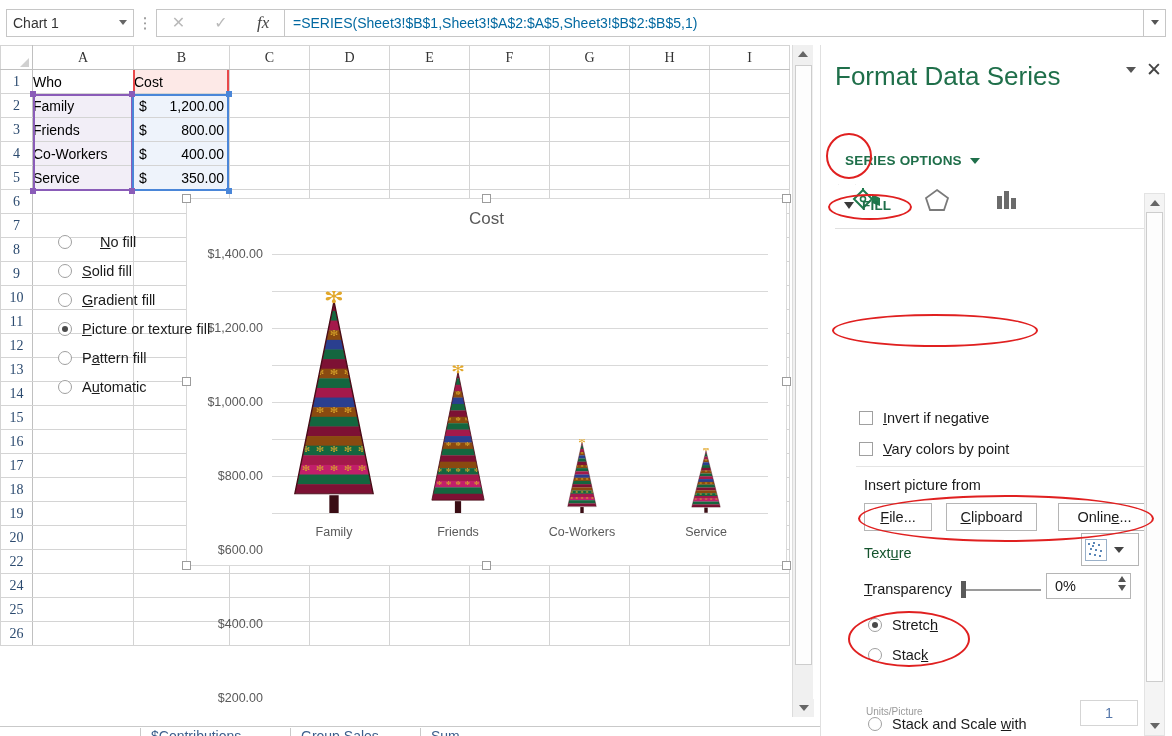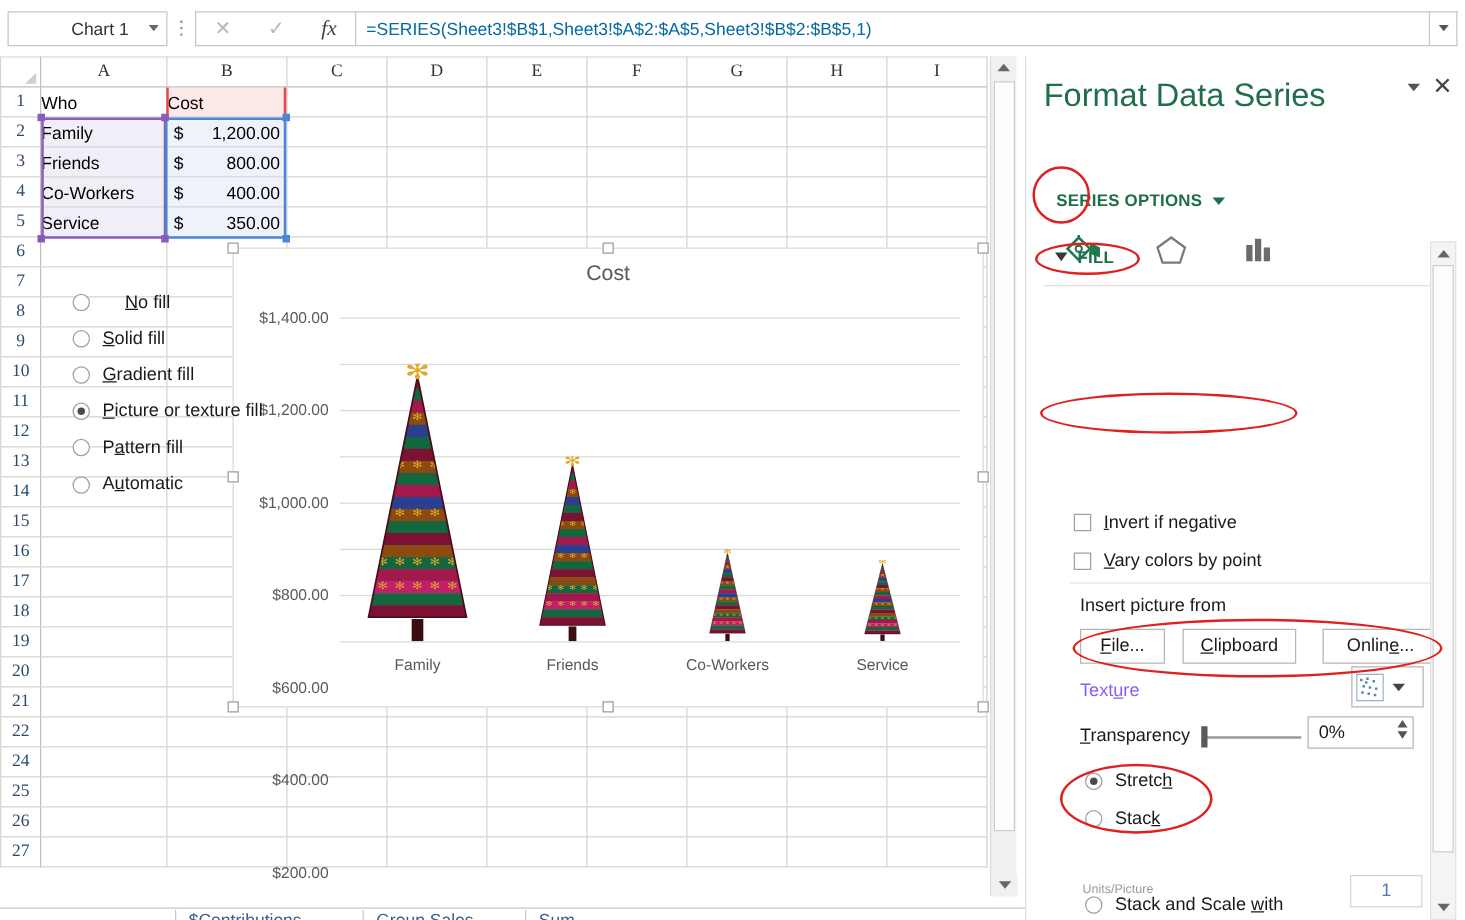--- a/index.html
+++ b/index.html
@@ -15,21 +15,21 @@
   .formula-bar {
     position:absolute; left:0; top:0; width:1172px; height:45px;
     background:#ffffff;
     display:flex; align-items:center; padding:0 6px;
   }
   .namebox {
     width:128px; height:28px; border:1px solid #c6c6c6; background:#fff;
     display:flex; align-items:center; padding:0 6px;
     font-size:14px; color:#333; position:relative;
   }
-  .namebox .nb-text { flex:1;margin-left:44px; }
+  .namebox .nb-text { flex:1; }
   .namebox .nb-arrow {
     width:0;height:0;border-left:4px solid transparent;border-right:4px solid transparent;
     border-top:5px solid #666;
   }
   .fb-dots {
     width:22px; text-align:center; color:#888; font-size:15px; letter-spacing:0;
     line-height:1; user-select:none;
   }
   .fb-btns {
     width:128px; height:28px; border:1px solid #c6c6c6; border-right:none; background:#fff;
@@ -179,21 +179,21 @@
   }
   .chk { width:14px; height:14px; border:1px solid #a0a0a0; background:#fff; flex:none; }
   .u { text-decoration:underline; }
 
   .ipf-label { position:absolute; left:864px; top:477px; font-size:14.5px; color:#1a1a1a; }
   .btn3 {
     position:absolute; height:28px; border:1px solid #b5b5b5; background:#fff;
     display:flex; align-items:center; justify-content:center;
     font-size:14.5px; color:#1a1a1a;
   }
-  .texture-lbl { position:absolute; left:864px; top:545px; font-size:14.5px; color:#8b5cf6; }
+  .texture-lbl { position:absolute; left:864px; top:545px; font-size:14.5px; color:#14532d; }
   .texture-box {
     position:absolute; left:1081px; top:533px; width:58px; height:33px;
     border:1px solid #b5b5b5; background:#fff; display:flex; align-items:center; gap:2px; padding:0 3px;
   }
   .texture-sw { width:22px; height:22px; border:1px solid #9ab0c8; background:#fff; position:relative; overflow:hidden;}
   .trans-lbl { position:absolute; left:864px; top:581px; font-size:14.5px; color:#1a1a1a; }
   .slider { position:absolute; left:963px; top:589px; width:78px; height:2px; background:#9a9a9a; }
   .slider .knob { position:absolute; left:-2px; top:-8px; width:5px; height:17px; background:#5a5a5a; }
   .spin {
     position:absolute; left:1046px; top:573px; width:85px; height:26px;
@@ -526,32 +526,20 @@
           <td class="cell c-B"></td>
           <td class="cell c-C"></td>
           <td class="cell c-D"></td>
           <td class="cell c-E"></td>
           <td class="cell c-F"></td>
           <td class="cell c-G"></td>
           <td class="cell c-H"></td>
           <td class="cell c-I"></td>
         </tr>
         <tr>
-          <td class="rowh">21</td>
-          <td class="cell c-A"></td>
-          <td class="cell c-B"></td>
-          <td class="cell c-C"></td>
-          <td class="cell c-D"></td>
-          <td class="cell c-E"></td>
-          <td class="cell c-F"></td>
-          <td class="cell c-G"></td>
-          <td class="cell c-H"></td>
-          <td class="cell c-I"></td>
-        </tr>
-        <tr>
           <td class="rowh">22</td>
           <td class="cell c-A"></td>
           <td class="cell c-B"></td>
           <td class="cell c-C"></td>
           <td class="cell c-D"></td>
           <td class="cell c-E"></td>
           <td class="cell c-F"></td>
           <td class="cell c-G"></td>
           <td class="cell c-H"></td>
           <td class="cell c-I"></td>
@@ -575,32 +563,20 @@
           <td class="cell c-C"></td>
           <td class="cell c-D"></td>
           <td class="cell c-E"></td>
           <td class="cell c-F"></td>
           <td class="cell c-G"></td>
           <td class="cell c-H"></td>
           <td class="cell c-I"></td>
         </tr>
         <tr>
           <td class="rowh">26</td>
-          <td class="cell c-A"></td>
-          <td class="cell c-B"></td>
-          <td class="cell c-C"></td>
-          <td class="cell c-D"></td>
-          <td class="cell c-E"></td>
-          <td class="cell c-F"></td>
-          <td class="cell c-G"></td>
-          <td class="cell c-H"></td>
-          <td class="cell c-I"></td>
-        </tr>
-        <tr>
-          <td class="rowh">27</td>
           <td class="cell c-A"></td>
           <td class="cell c-B"></td>
           <td class="cell c-C"></td>
           <td class="cell c-D"></td>
           <td class="cell c-E"></td>
           <td class="cell c-F"></td>
           <td class="cell c-G"></td>
           <td class="cell c-H"></td>
           <td class="cell c-I"></td>
         </tr>
@@ -954,21 +930,21 @@
   <span><span class="u">G</span><span>radient fill</span></span>
 </div>
 <div class="opt" style="top:321px;">
   <span class="radio on"></span>
   <span><span class="u">P</span><span>icture or texture fill</span></span>
 </div>
 <div class="opt" style="top:350px;">
   <span class="radio"></span>
   <span><span>P</span><span class="u">a</span><span>ttern fill</span></span>
 </div>
-<div class="opt" style="top:379px;align-items:flex-end;">
+<div class="opt" style="top:379px;">
   <span class="radio"></span>
   <span><span>A</span><span class="u">u</span><span>tomatic</span></span>
 </div>
 
 <div class="opt" style="top:410px; left:859px;">
   <span class="chk"></span>
   <span><span class="u">I</span><span>nvert if negative</span></span>
 </div>
 <div class="opt" style="top:441px; left:859px;">
   <span class="chk"></span>

